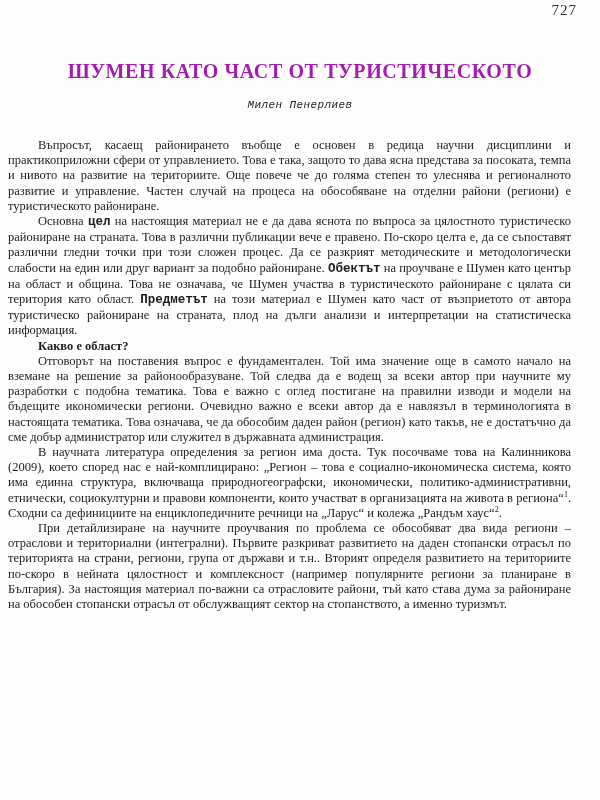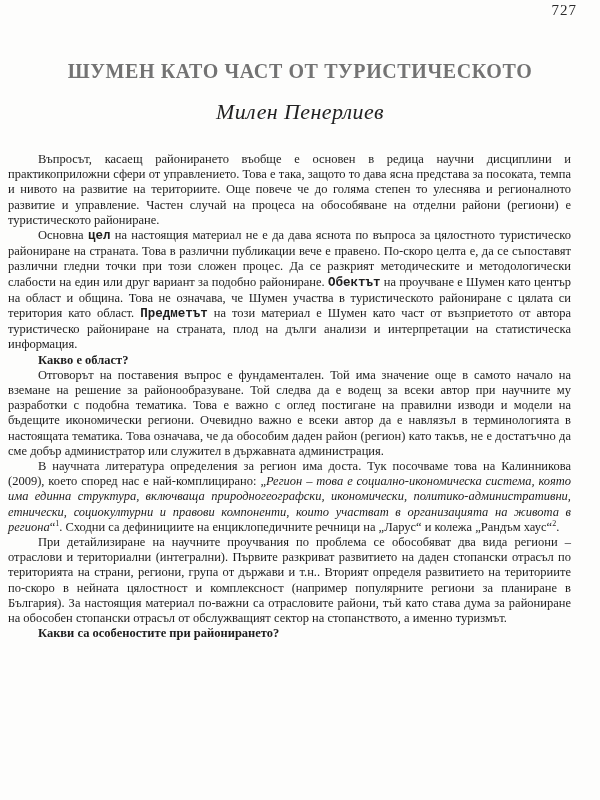--- a/index.html
+++ b/index.html
@@ -21,43 +21,44 @@
     letter-spacing: 1px;
     color: #2a2a2a;
   }
   .title-block {
     margin: 57px 30px 0 30px;
     text-align: center;
     font-weight: bold;
     font-size: 20px;
     line-height: 29px;
     letter-spacing: 0.6px;
-    color: #737373;
+    color: #a21caf;
   }
   .author {
     margin-top: 13px;
     text-align: center;
     font-style: italic;
-    font-size: 22px;
+    font-size: 11px;
     letter-spacing: 0.4px;
     color: #222;
+    font-family: Liberation Mono, monospace;
   }
   .body-text {
     margin: 27px 29px 0 8px;
     font-size: 12.5px;
     line-height: 15.2px;
     text-align: justify;
   }
   .body-text p {
     margin: 0;
     text-indent: 30px;
   }
   .body-text p.heading { font-weight: bold; }
   .seg-b { font-weight: bold; font-family: Liberation Mono, monospace; }
-  .seg-i { font-style: italic; }
+  .seg-i { }
   .seg-sup {
     font-size: 8px;
     vertical-align: super;
     line-height: 0;
   }
 </style>
 </head>
 <body>
 
 <div class="page">
@@ -69,15 +70,14 @@
 
   <div class="author">Милен Пенерлиев</div>
 
   <div class="body-text">
       <p><span>Въпросът, касаещ районирането въобще е основен в редица научни дисциплини и практикоприложни сфери от управлението. Това е така, защото то дава ясна представа за посоката, темпа и нивото на развитие на териториите. Още повече че до голяма степен то улеснява и регионалното развитие и управление. Частен случай на процеса на обособяване на отделни райони (региони) е туристическото райониране.</span></p>
       <p><span>Основна </span><span class="seg-b">цел</span><span> на настоящия материал не е да дава яснота по въпроса за цялостното туристическо райониране на страната. Това в различни публикации вече е правено. По-скоро целта е, да се съпоставят различни гледни точки при този сложен процес. Да се разкрият методическите и методологически слабости на един или друг вариант за подобно райониране. </span><span class="seg-b">Обектът</span><span> на проучване е Шумен като център на област и община. Това не означава, че Шумен участва в туристическото райониране с цялата си територия като област. </span><span class="seg-b">Предметът</span><span> на този материал е Шумен като част от възприетото от автора туристическо райониране на страната, плод на дълги анализи и интерпретации на статистическа информация.</span></p>
       <p class="heading"><span>Какво е област?</span></p>
       <p><span>Отговорът на поставения въпрос е фундаментален. Той има значение още в самото начало на вземане на решение за районообразуване. Той следва да е водещ за всеки автор при научните му разработки с подобна тематика. Това е важно с оглед постигане на правилни изводи и модели на бъдещите икономически региони. Очевидно важно е всеки автор да е навлязъл в терминологията в настоящата тематика. Това означава, че да обособим даден район (регион) като такъв, не е достатъчно да сме добър администратор или служител в държавната администрация.</span></p>
       <p><span>В научната литература определения за регион има доста. Тук посочваме това на Калинникова (2009), което според нас е най-комплицирано: „</span><span class="seg-i">Регион – това е социално-икономическа система, която има единна структура, включваща природногеографски, икономически, политико-административни, етнически, социокултурни и правови компоненти, които участват в организацията на живота в региона</span><span>“</span><span class="seg-sup">1</span><span>. Сходни са дефинициите на енциклопедичните речници на „Ларус“ и колежа „Рандъм хаус“</span><span class="seg-sup">2</span><span>.</span></p>
       <p><span>При детайлизиране на научните проучвания по проблема се обособяват два вида региони – отраслови и териториални (интегрални). Първите разкриват развитието на даден стопански отрасъл по територията на страни, региони, група от държави и т.н.. Вторият определя развитието на териториите по-скоро в нейната цялостност и комплексност (например популярните региони за планиране в България). За настоящия материал по-важни са отрасловите райони, тъй като става дума за райониране на обособен стопански отрасъл от обслужващият сектор на стопанството, а именно туризмът.</span></p>
-      <p class="heading"><span>Какви са особеностите при районирането?</span></p>
     </div>
 </div>
 
 </body></html>

